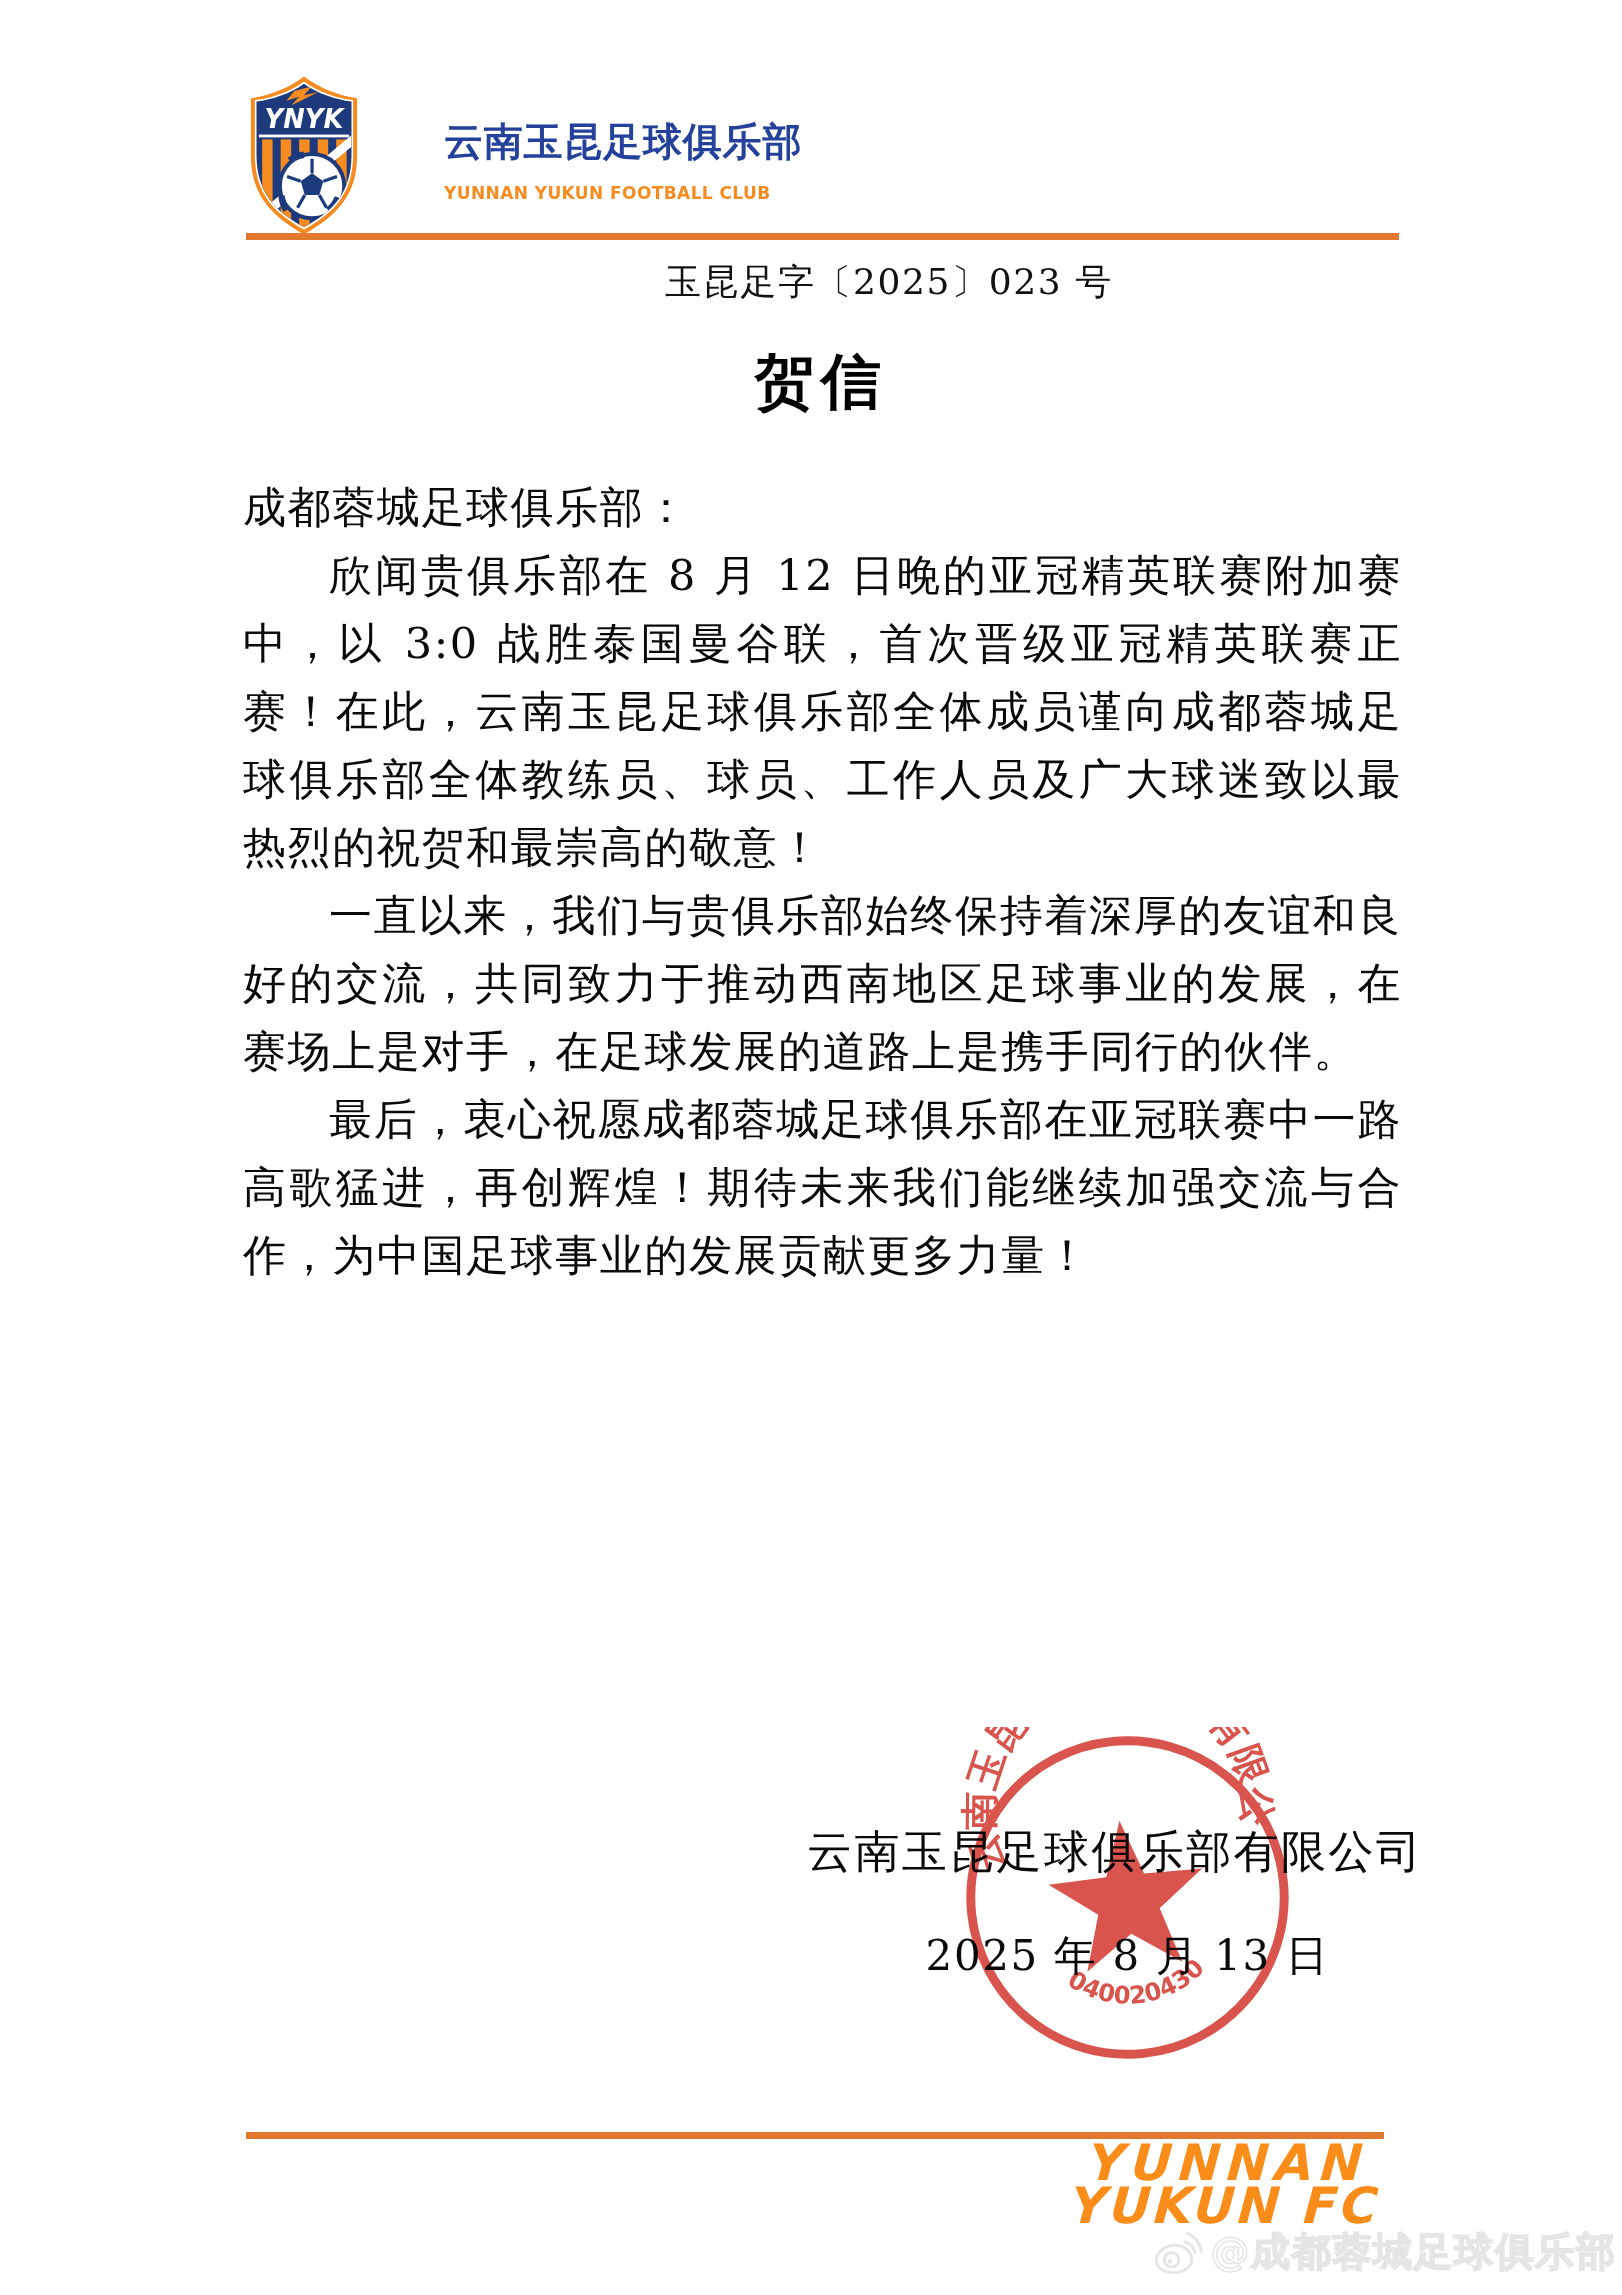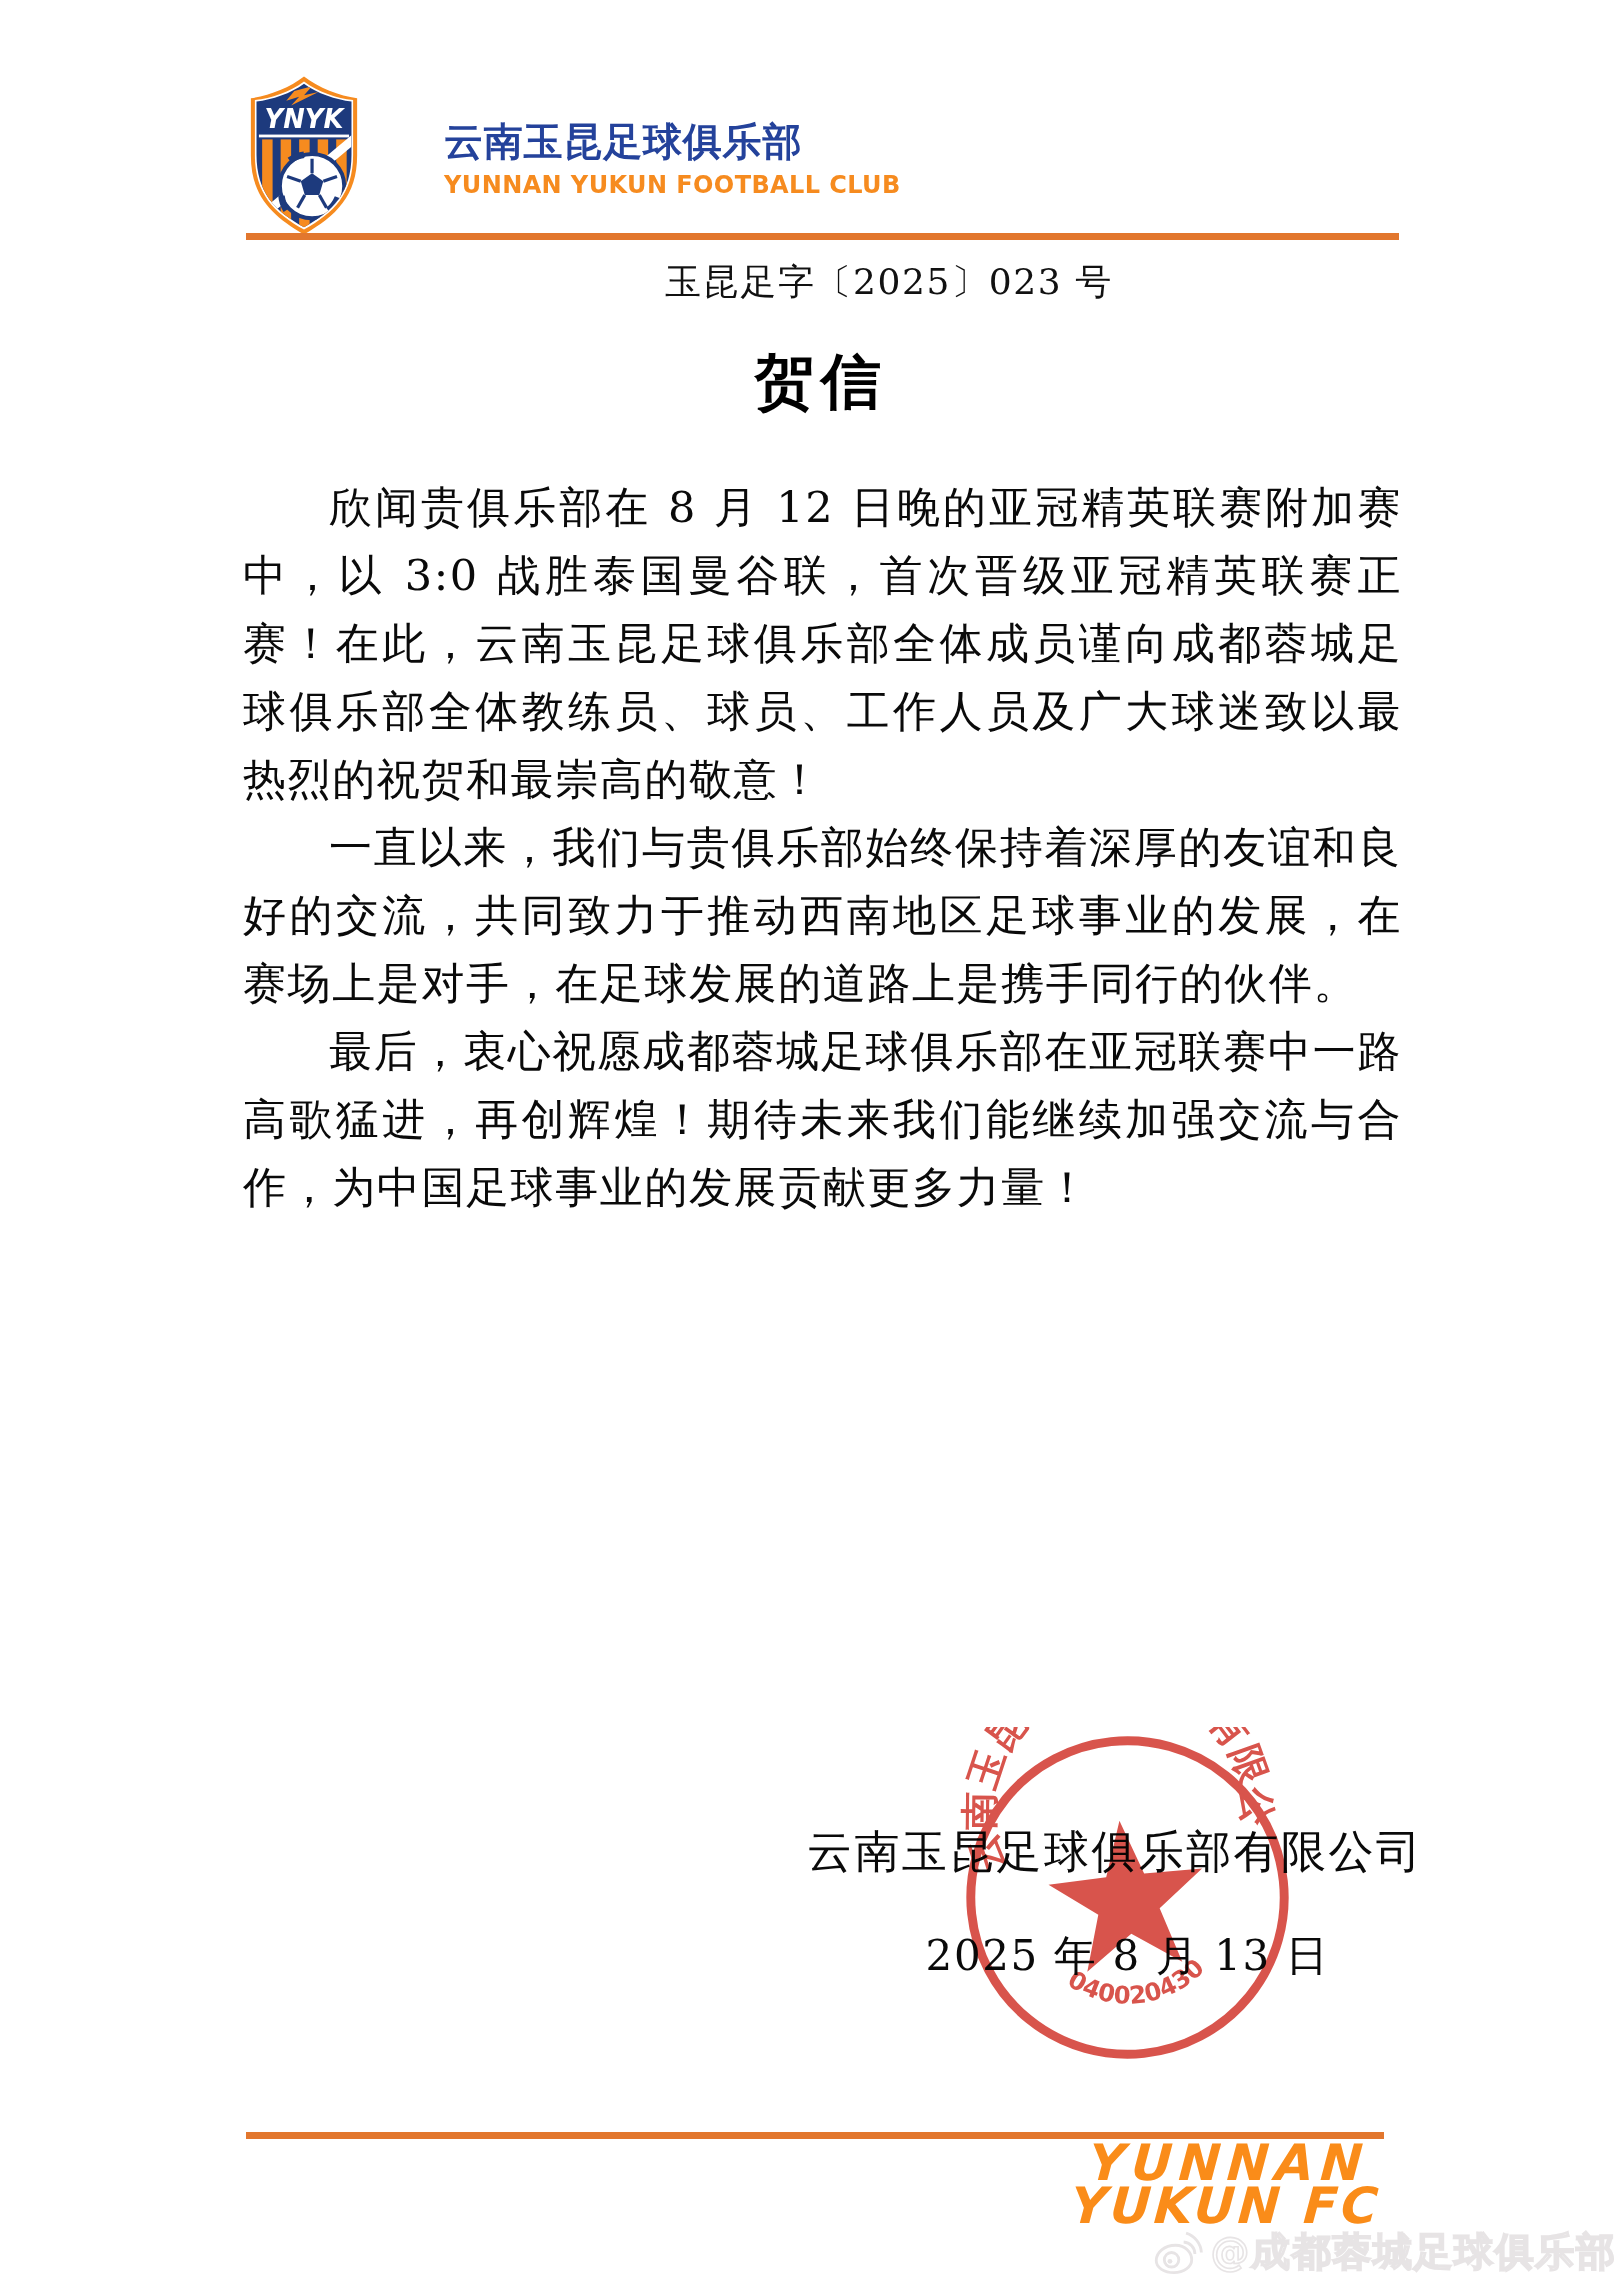--- a/index.html
+++ b/index.html
@@ -26,21 +26,21 @@
   .logo-row{position:absolute;left:247px;top:75px;display:flex;align-items:flex-start;gap:44px;}
   .shield{width:114px;height:161px;display:block;}
   .name-block{margin-left:39px;margin-top:46px;}
   .club-cn{
     font-family:"DejaVu Sans","Liberation Sans",sans-serif;
     font-weight:bold;font-size:39px;line-height:42px;
     color:var(--brand-blue);letter-spacing:0.8px;
   }
   .club-en{
     font-family:"DejaVu Sans","Liberation Sans",sans-serif;
-    font-weight:bold;font-size:24px;line-height:24px;margin-top:10px;
+    font-weight:bold;font-size:17px;line-height:24px;margin-top:18px;
     color:var(--brand-orange);letter-spacing:0.4px;
   }
   .divider{position:absolute;height:6.5px;background:var(--divider-orange);}
   .divider-top{left:246px;top:233px;width:1153px;}
   .divider-bottom{left:246px;top:2132px;width:1138px;}
 
   .doc-number{
     position:absolute;left:246px;top:258px;width:1156px;
     padding-left:130px;
     text-align:center;font-size:36px;color:#111;
@@ -162,20 +162,21 @@
     </div>
   </div>
 
   <div class="divider divider-top"></div>
 
   <div class="doc-number">玉昆足字〔2025〕023 号</div>
 
   <div class="letter-title">贺信</div>
 
   <div class="letter-body">
+    <div>成都蓉城足球俱乐部：</div>
     <p>欣闻贵俱乐部在 8 月 12 日晚的亚冠精英联赛附加赛中，以 3:0 战胜泰国曼谷联，首次晋级亚冠精英联赛正赛！在此，云南玉昆足球俱乐部全体成员谨向成都蓉城足球俱乐部全体教练员、球员、工作人员及广大球迷致以最热烈的祝贺和最崇高的敬意！</p>
     <p>一直以来，我们与贵俱乐部始终保持着深厚的友谊和良好的交流，共同致力于推动西南地区足球事业的发展，在赛场上是对手，在足球发展的道路上是携手同行的伙伴。</p>
     <p>最后，衷心祝愿成都蓉城足球俱乐部在亚冠联赛中一路高歌猛进，再创辉煌！期待未来我们能继续加强交流与合作，为中国足球事业的发展贡献更多力量！</p>
   </div>
 
   <div class="signature">云南玉昆足球俱乐部有限公司</div>
   <div class="date">2025 年 8 月 13 日</div>
 
   <svg class="seal" viewBox="0 0 420 420">
     <defs>

